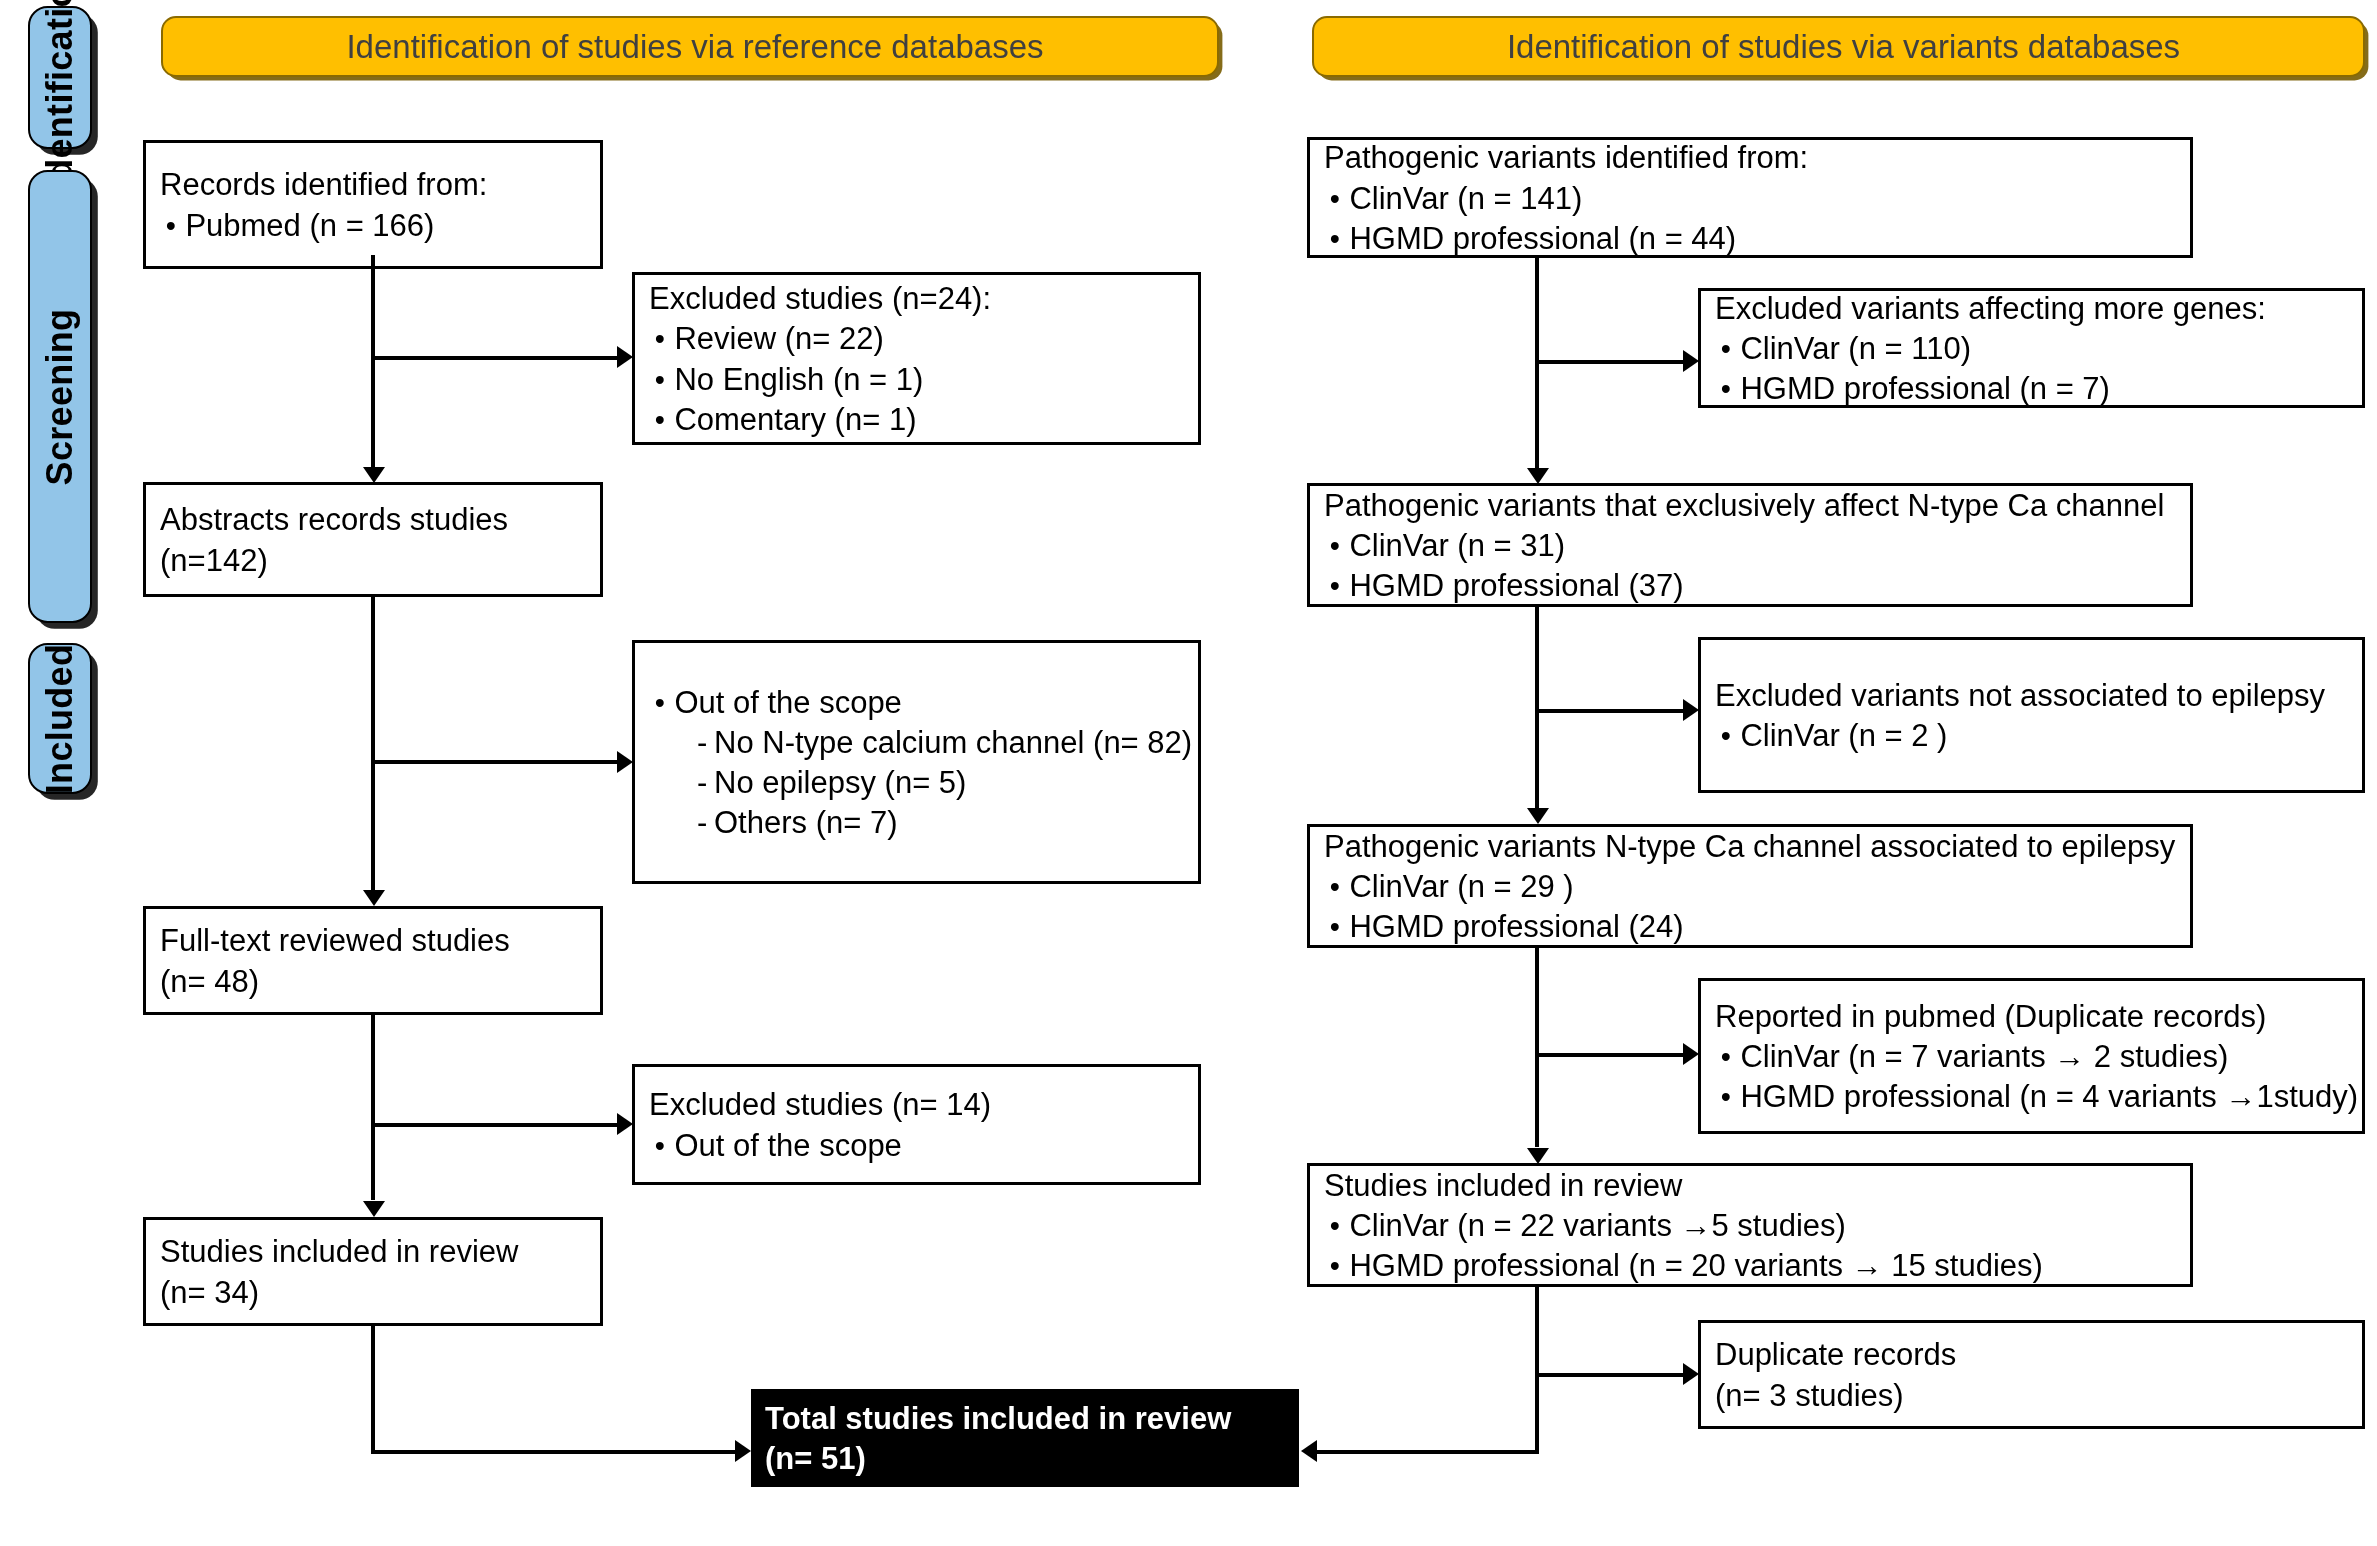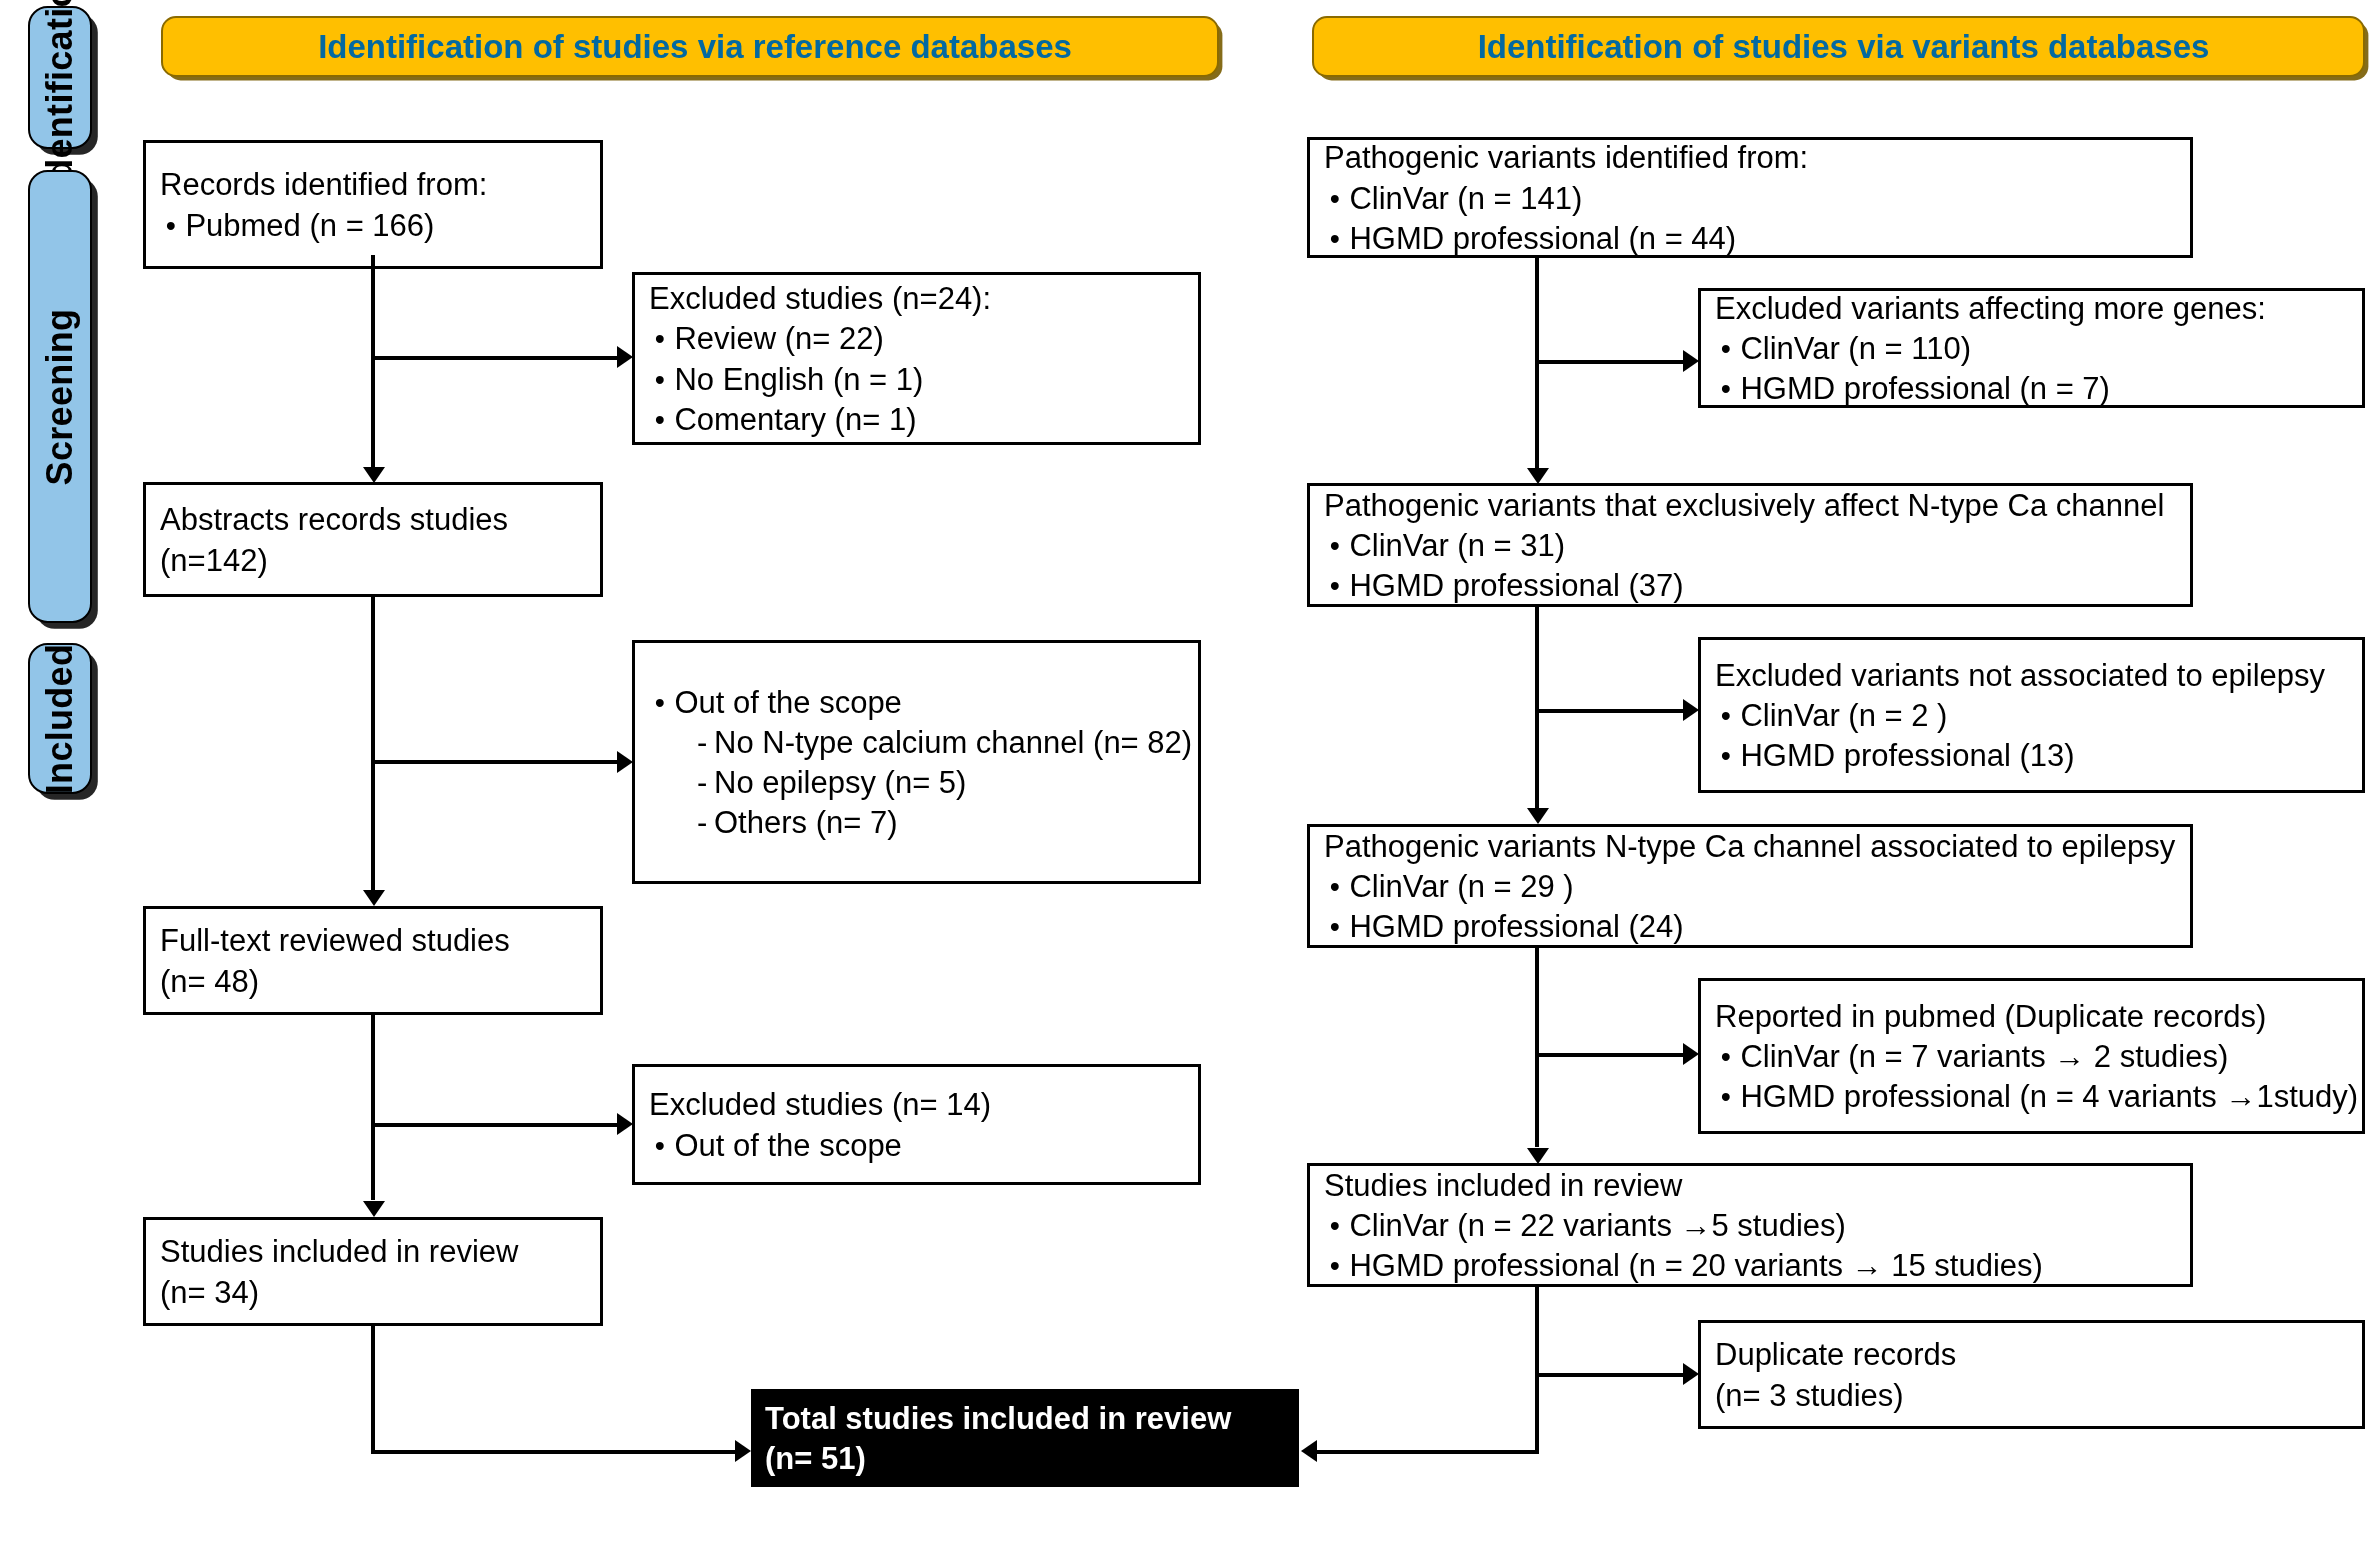--- a/index.html
+++ b/index.html
@@ -45,23 +45,23 @@
     background: #FFBF00;
     border: 2.9px solid #8A6A00;
     border-radius: 15px;
     box-sizing: border-box;
     display: flex;
     align-items: center;
     justify-content: center;
     box-shadow: 4.6px 4.6px 0 -1.2px rgba(120,92,0,0.9);
   }
   .banner-text {
-    font-weight: bold;
+    font-weight: normal;
     font-size: 33px;
-    color: #0369a1;
+    color: #404040;
     text-align: center;
     white-space: nowrap;
     margin-left: 10px;
   }
 
   
   .box {
     position: absolute;
     background: #ffffff;
     border: 3.5px solid #000000;
@@ -219,21 +219,20 @@
 
   <div class="box" style="left:1307px; top:483px; width:886px; height:124px;">
     <div class="line">Pathogenic variants that exclusively affect N-type Ca channel</div>
     <div class="line bullet">ClinVar (n = 31)</div>
     <div class="line bullet">HGMD professional (37)</div>
   </div>
 
   <div class="box" style="left:1698px; top:637px; width:667px; height:156px;">
     <div class="line">Excluded variants not associated to epilepsy</div>
     <div class="line bullet">ClinVar (n = 2 )</div>
-    <div class="line bullet">HGMD professional (13)</div>
   </div>
 
   <div class="box" style="left:1307px; top:824px; width:886px; height:124px;">
     <div class="line">Pathogenic variants N-type Ca channel associated to epilepsy</div>
     <div class="line bullet">ClinVar (n = 29 )</div>
     <div class="line bullet">HGMD professional (24)</div>
   </div>
 
   <div class="box" style="left:1698px; top:978px; width:667px; height:156px;">
     <div class="line">Reported in pubmed (Duplicate records)</div>

